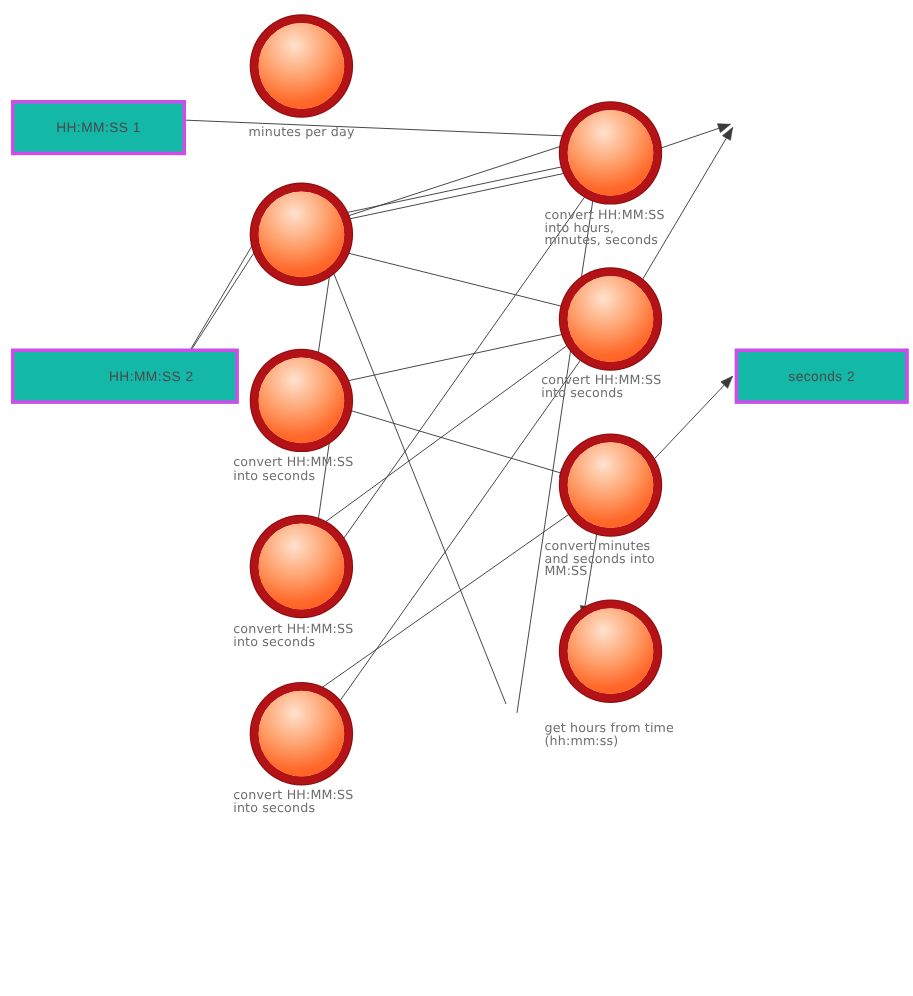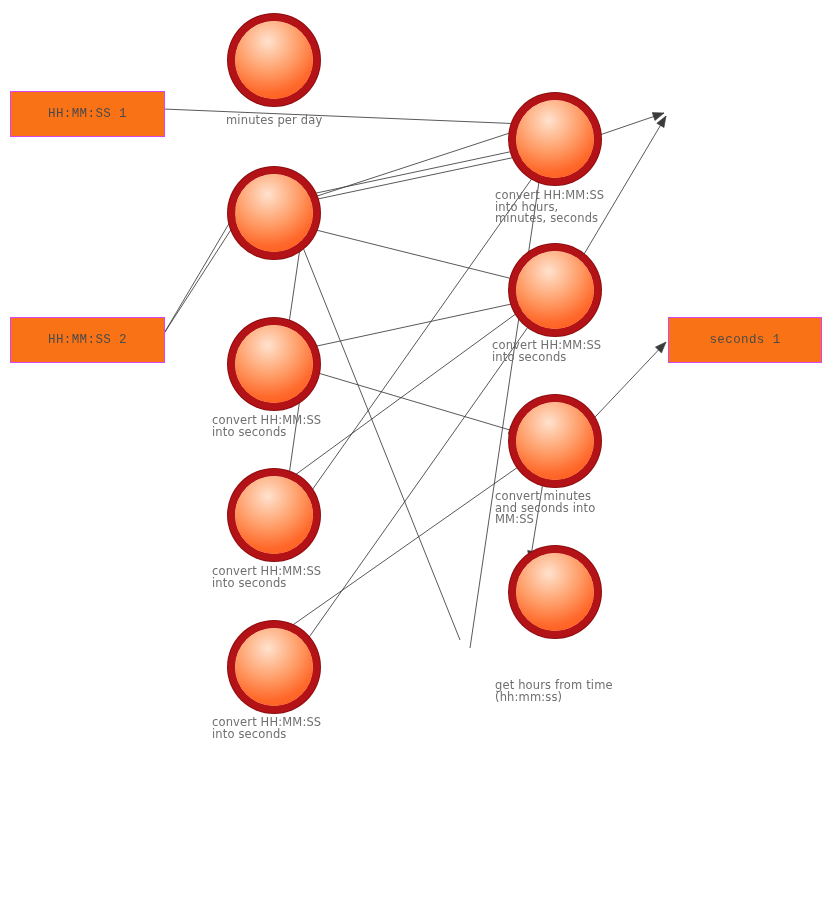--- a/index.html
+++ b/index.html
@@ -1,22 +1,22 @@
 <!DOCTYPE html>
 <html><head>
 <meta charset="utf-8">
 <style>
   html,body{margin:0;padding:0;background:#ffffff;}
   body{width:830px;height:905px;font-family:"DejaVu Sans",sans-serif;}
   #canvas{position:relative;width:830px;height:905px;overflow:hidden;background:#fff;}
   #edges{position:absolute;left:0;top:0;width:830px;height:905px;}
-  .io-box{position:absolute;background:#f97316;border:1px solid #d946ef;
+  .io-box{position:absolute;background:#14b8a6;border:3px solid #d946ef;
           display:flex;align-items:center;justify-content:center;
           font-size:12.5px;color:#4a4a4a;letter-spacing:.4px;
-          font-family:Liberation Mono, monospace;}
+          font-family:Liberation Sans, sans-serif;}
   .node{position:absolute;width:78px;height:78px;border-radius:50%;
         background:
           radial-gradient(circle at 42% 26%, #ffe2cf 0%, #ffc8a6 16%, #ff9a64 44%, #ff6a2c 70%, #ff4d14 100%);
         box-shadow:0 0 0 7px #b31217, 0 0 0 8px #8e0d10;}
   .node-label{position:absolute;font-size:11.5px;line-height:11.6px;color:#6f6f6f;
               width:118px;font-family:"DejaVu Sans",sans-serif;letter-spacing:.15px;}
   .edge-line{stroke:#3b3b3b;stroke-width:.85;fill:none;}
   .arrow-head{fill:#3b3b3b;stroke:#3b3b3b;stroke-width:.6;}
 </style>
 </head>
@@ -59,26 +59,26 @@
       <line x1="305" y1="500" x2="545" y2="160" class="edge-line"></line>
       <line x1="288" y1="330" x2="300" y2="248" class="edge-line"></line>
       <line x1="288" y1="482" x2="300" y2="398" class="edge-line"></line>
       <line x1="300" y1="240" x2="460" y2="640" class="edge-line"></line>
       <line x1="540" y1="175" x2="470" y2="648" class="edge-line"></line>
     </svg>
 
   <div class="io-box" id="in1" style="left: 10px; top: 91px; width: 153px; height: 44px;">
     <span>HH:MM:SS 1</span>
   </div>
-  <div class="io-box" id="in2" style="left: 10px; top: 317px; width: 153px; height: 44px;">
+  <div class="io-box" id="in2" style="left: 10px; top: 317px; width: 153px; height: 44px; padding-left: 48px;">
     <span>HH:MM:SS 2</span>
   </div>
 
   <div class="io-box" id="out2" style="left: 668px; top: 317px; width: 152px; height: 44px;">
-    <span>seconds 1</span>
+    <span>seconds 2</span>
   </div>
 
   <div class="node" id="n1" style="left: 235px; top: 21px;"></div>
   <div class="node-label" style="left: 226px; top: 115px;">minutes per day</div>
 
   <div class="node" id="n2" style="left: 235px; top: 174px;"></div>
 
   <div class="node" id="n3" style="left: 235px; top: 325px;"></div>
   <div class="node-label" style="left: 212px; top: 415px;">convert HH:MM:SS into seconds</div>
 
@@ -91,15 +91,15 @@
   <div class="node" id="n6" style="left: 516px; top: 100px;"></div>
   <div class="node-label" style="left: 495px; top: 190px;">convert HH:MM:SS into hours, minutes, seconds</div>
 
   <div class="node" id="n7" style="left: 516px; top: 251px;"></div>
   <div class="node-label" style="left: 492px; top: 340px;">convert HH:MM:SS into seconds</div>
 
   <div class="node" id="n8" style="left: 516px; top: 402px;"></div>
   <div class="node-label" style="left: 495px; top: 491px;">convert minutes and seconds into MM:SS</div>
 
   <div class="node" id="n9" style="left: 516px; top: 553px;"></div>
-  <div class="node-label" style="left: 495px; top: 680px;">get hours from time (hh:mm:ss)</div>
+  <div class="node-label" style="left: 495px; top: 656px;">get hours from time (hh:mm:ss)</div>
 
 </div>
 
 </body></html>

